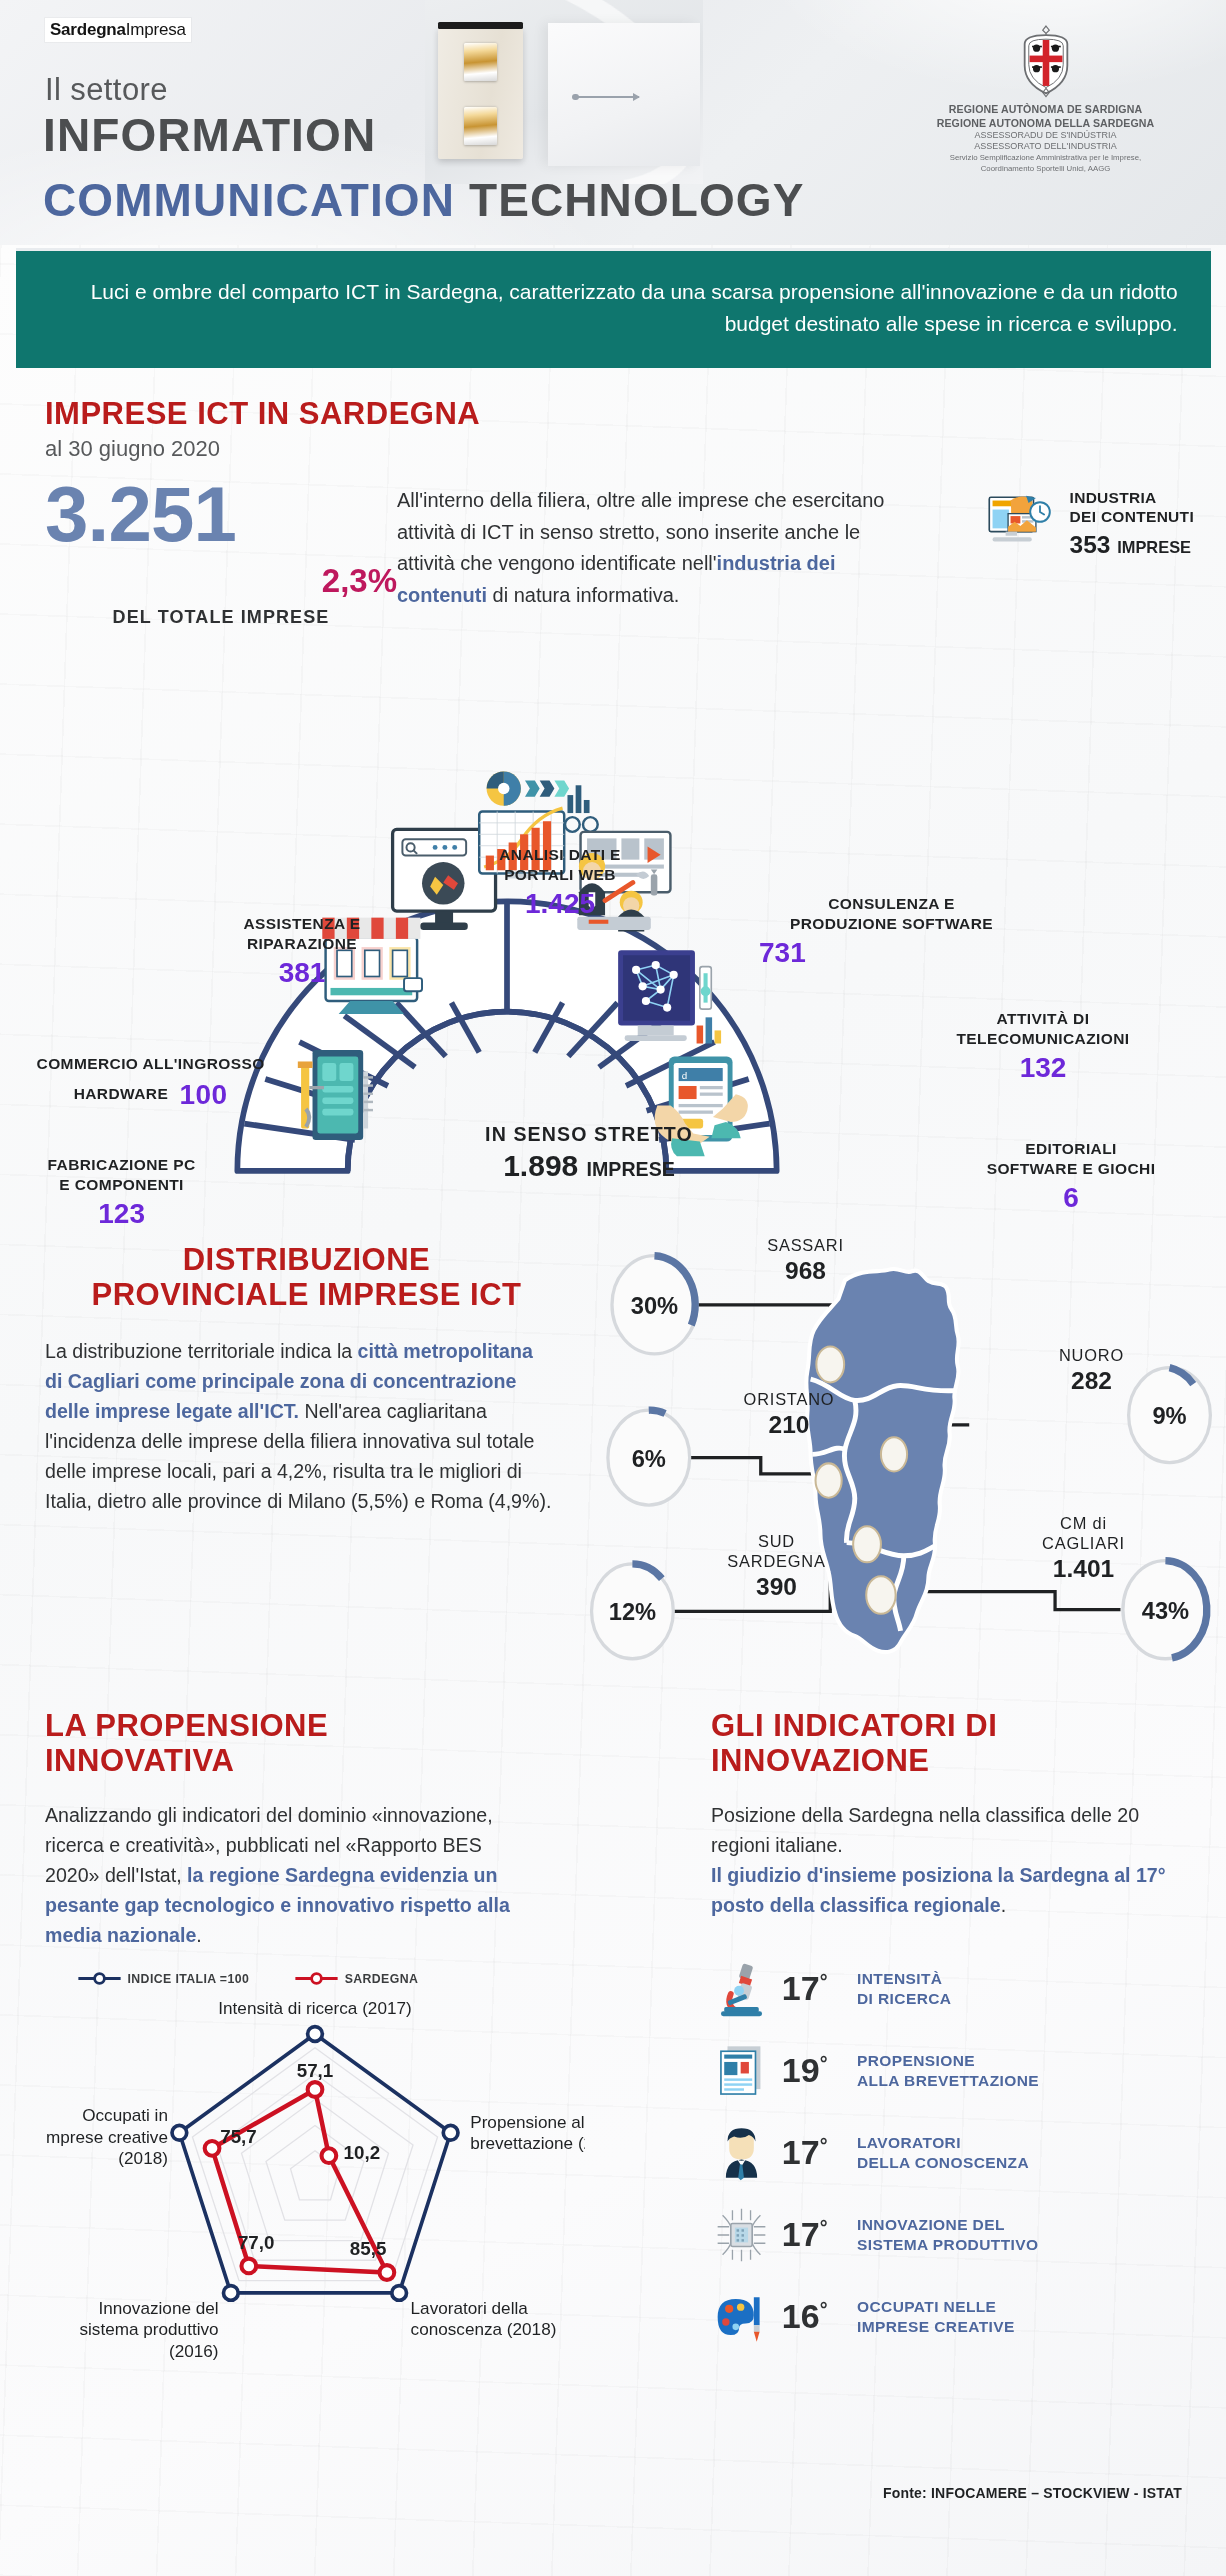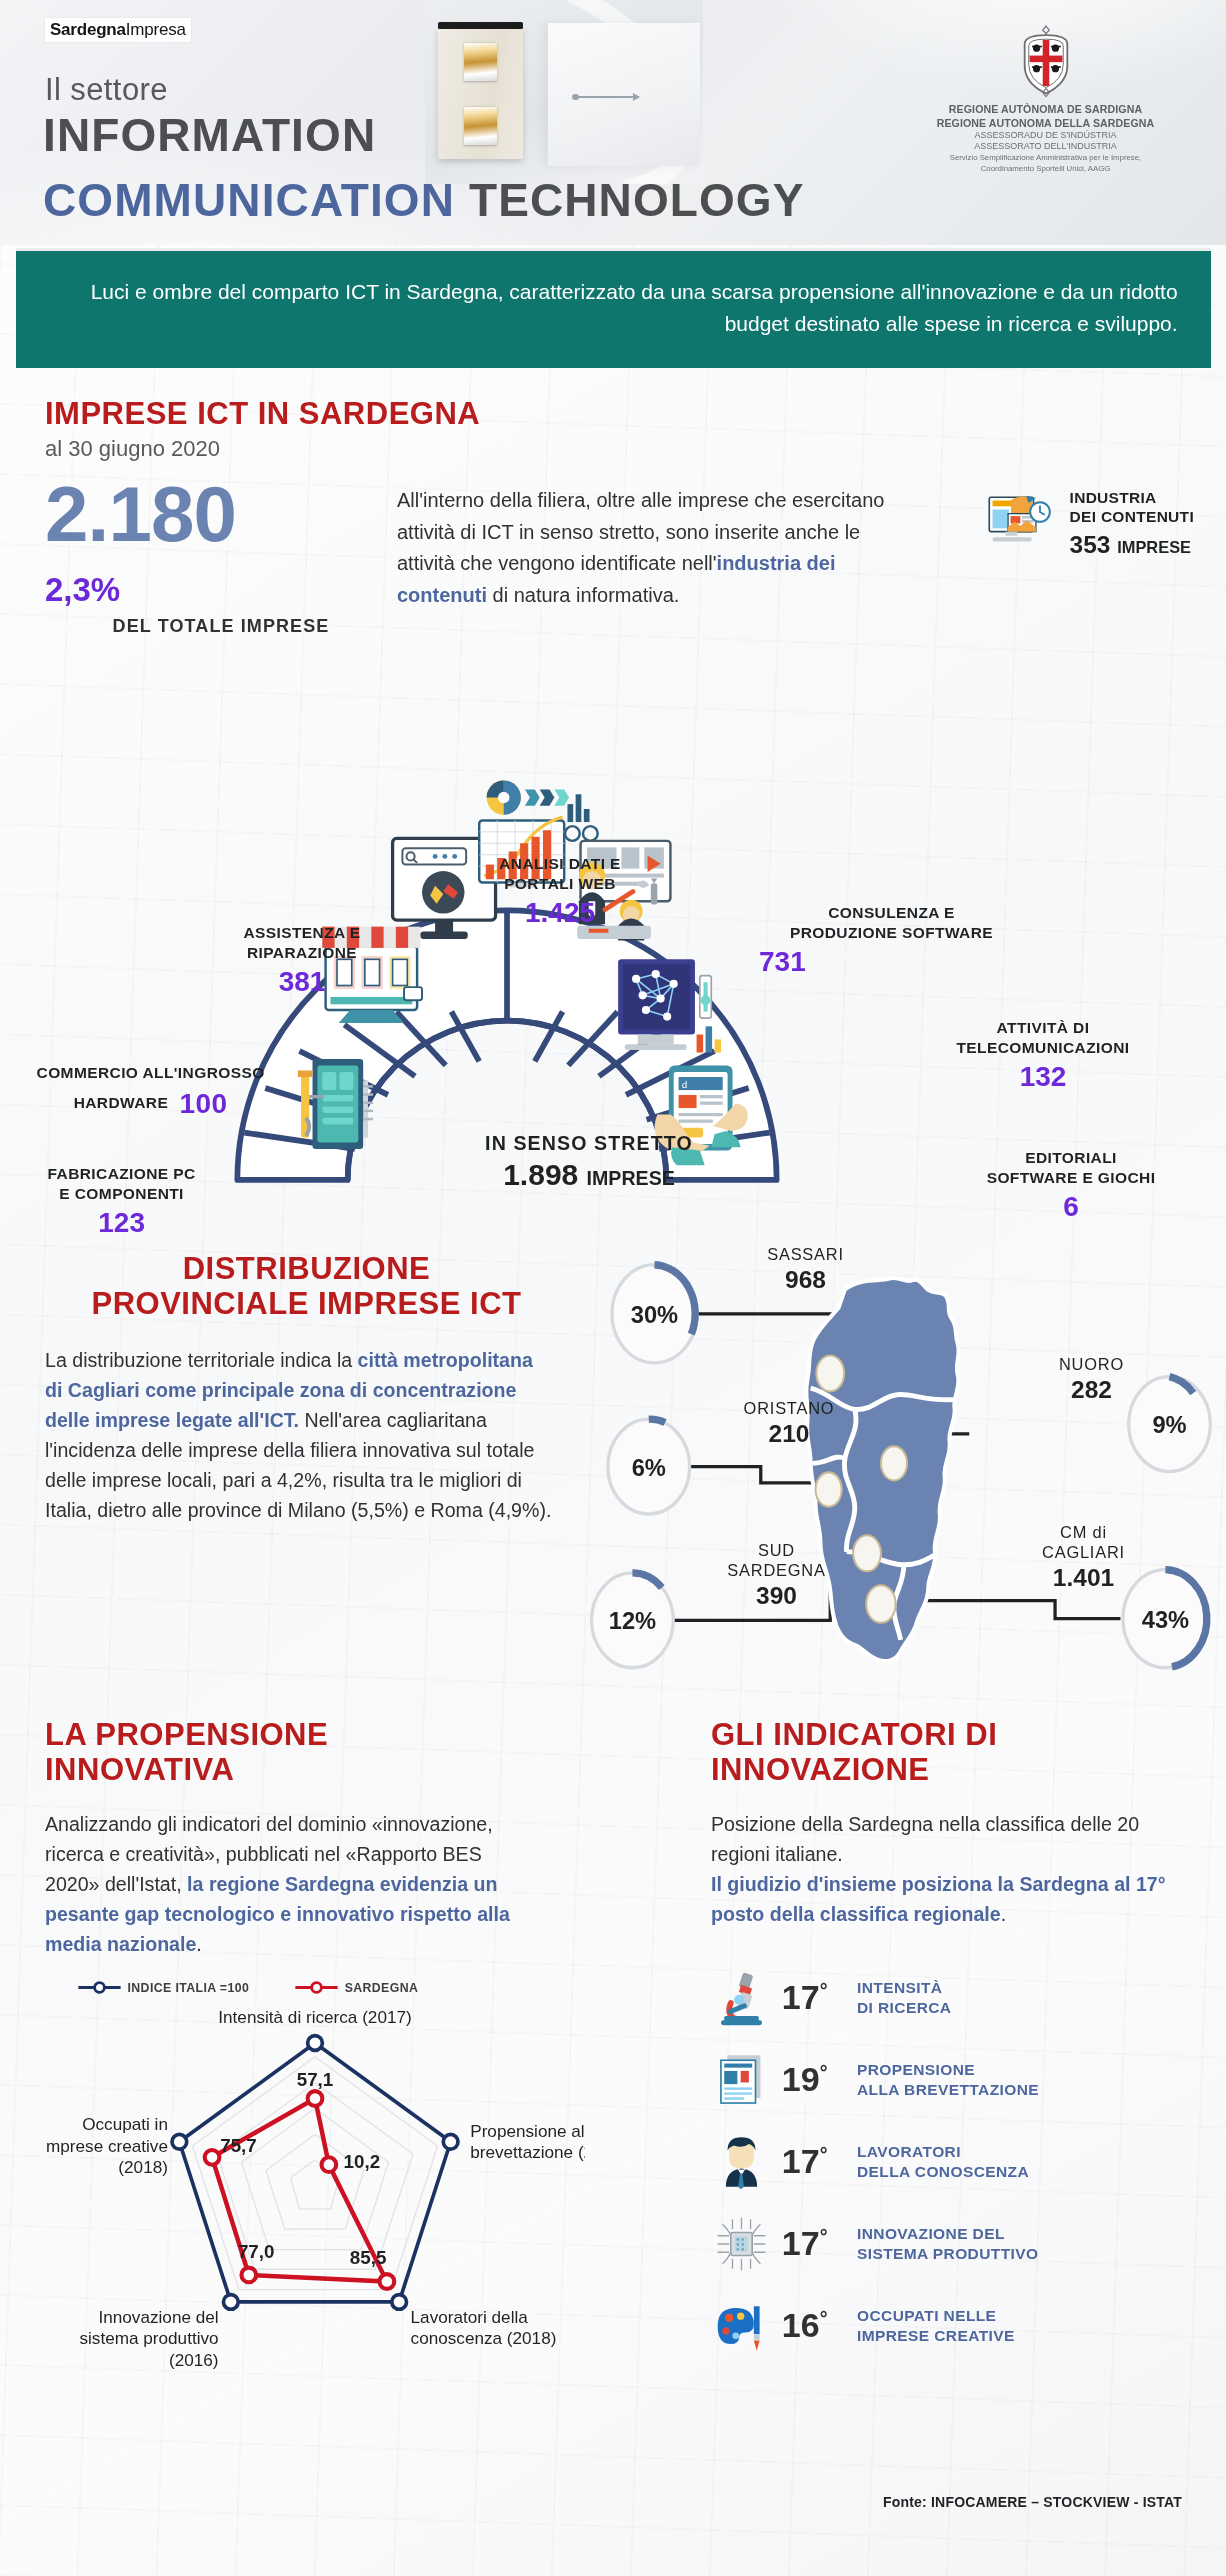--- a/index.html
+++ b/index.html
@@ -139,21 +139,21 @@
     font-size: 31px; font-weight: 700; color: #b91c1c;
     letter-spacing: 0.5px; line-height: 1.12;
   }
   .subtitle { font-size: 22px; color: #57595b; font-weight: 400; margin-top: 4.9px; }
 
   .big-row { display: flex; align-items: flex-start; margin-top: 16.4px; }
   .bignum {
     font-size: 78px; font-weight: 700; color: #6a83b0; line-height: .92;
     letter-spacing: -0.8px;
   }
-  .pct { font-size: 33px; font-weight: 700; color: #6d28d9; margin-top: 21px; text-align:left; }
+  .pct { font-size: 33px; font-weight: 700; color: #be185d; margin-top: 12px; text-align:right; }
   .pct-sub { font-size: 18px; font-weight: 700; color: #2f3133; letter-spacing: 1.1px; margin-top: 7px; }
   .intro-par {
     font-size: 20px; line-height: 1.58; color: #2f3133; font-weight: 400;
     padding-top: 6.5px;
   }
   .intro-par b { color: #4d679e; font-weight: 700; }
 
   
   .contenuti { position: absolute; right: 33px; top: 121px; display:flex; align-items:flex-start; }
   .contenuti .txt { margin-left: 11.4px; }
@@ -273,21 +273,21 @@
 <div class="banner">
   <p>Luci e ombre del comparto ICT in Sardegna, caratterizzato da una scarsa propensione all'innovazione e da un ridotto budget destinato alle spese in ricerca e sviluppo.</p>
 </div>
 
 <div class="sect" style="padding-top:29px;">
   <h2 class="t-dark">IMPRESE ICT IN SARDEGNA</h2>
   <div class="subtitle">al 30 giugno 2020</div>
 
   <div class="big-row">
     <div style="width:352px;">
-      <div class="bignum">2.180</div>
+      <div class="bignum">3.251</div>
       <div class="pct">2,3%</div>
       <div class="pct-sub" style="text-align:center;">DEL TOTALE IMPRESE</div>
     </div>
     <div class="intro-par" style="width:491px;">
       <span>All'interno della filiera, oltre alle imprese che esercitano attività di ICT in senso stretto, sono inserite anche le attività che vengono identificate nell'</span><b>industria dei contenuti</b><span> di natura informativa.</span>
     </div>
   </div>
 
   <div class="contenuti">
     <svg width="72" height="64" viewBox="0 0 88 78">

